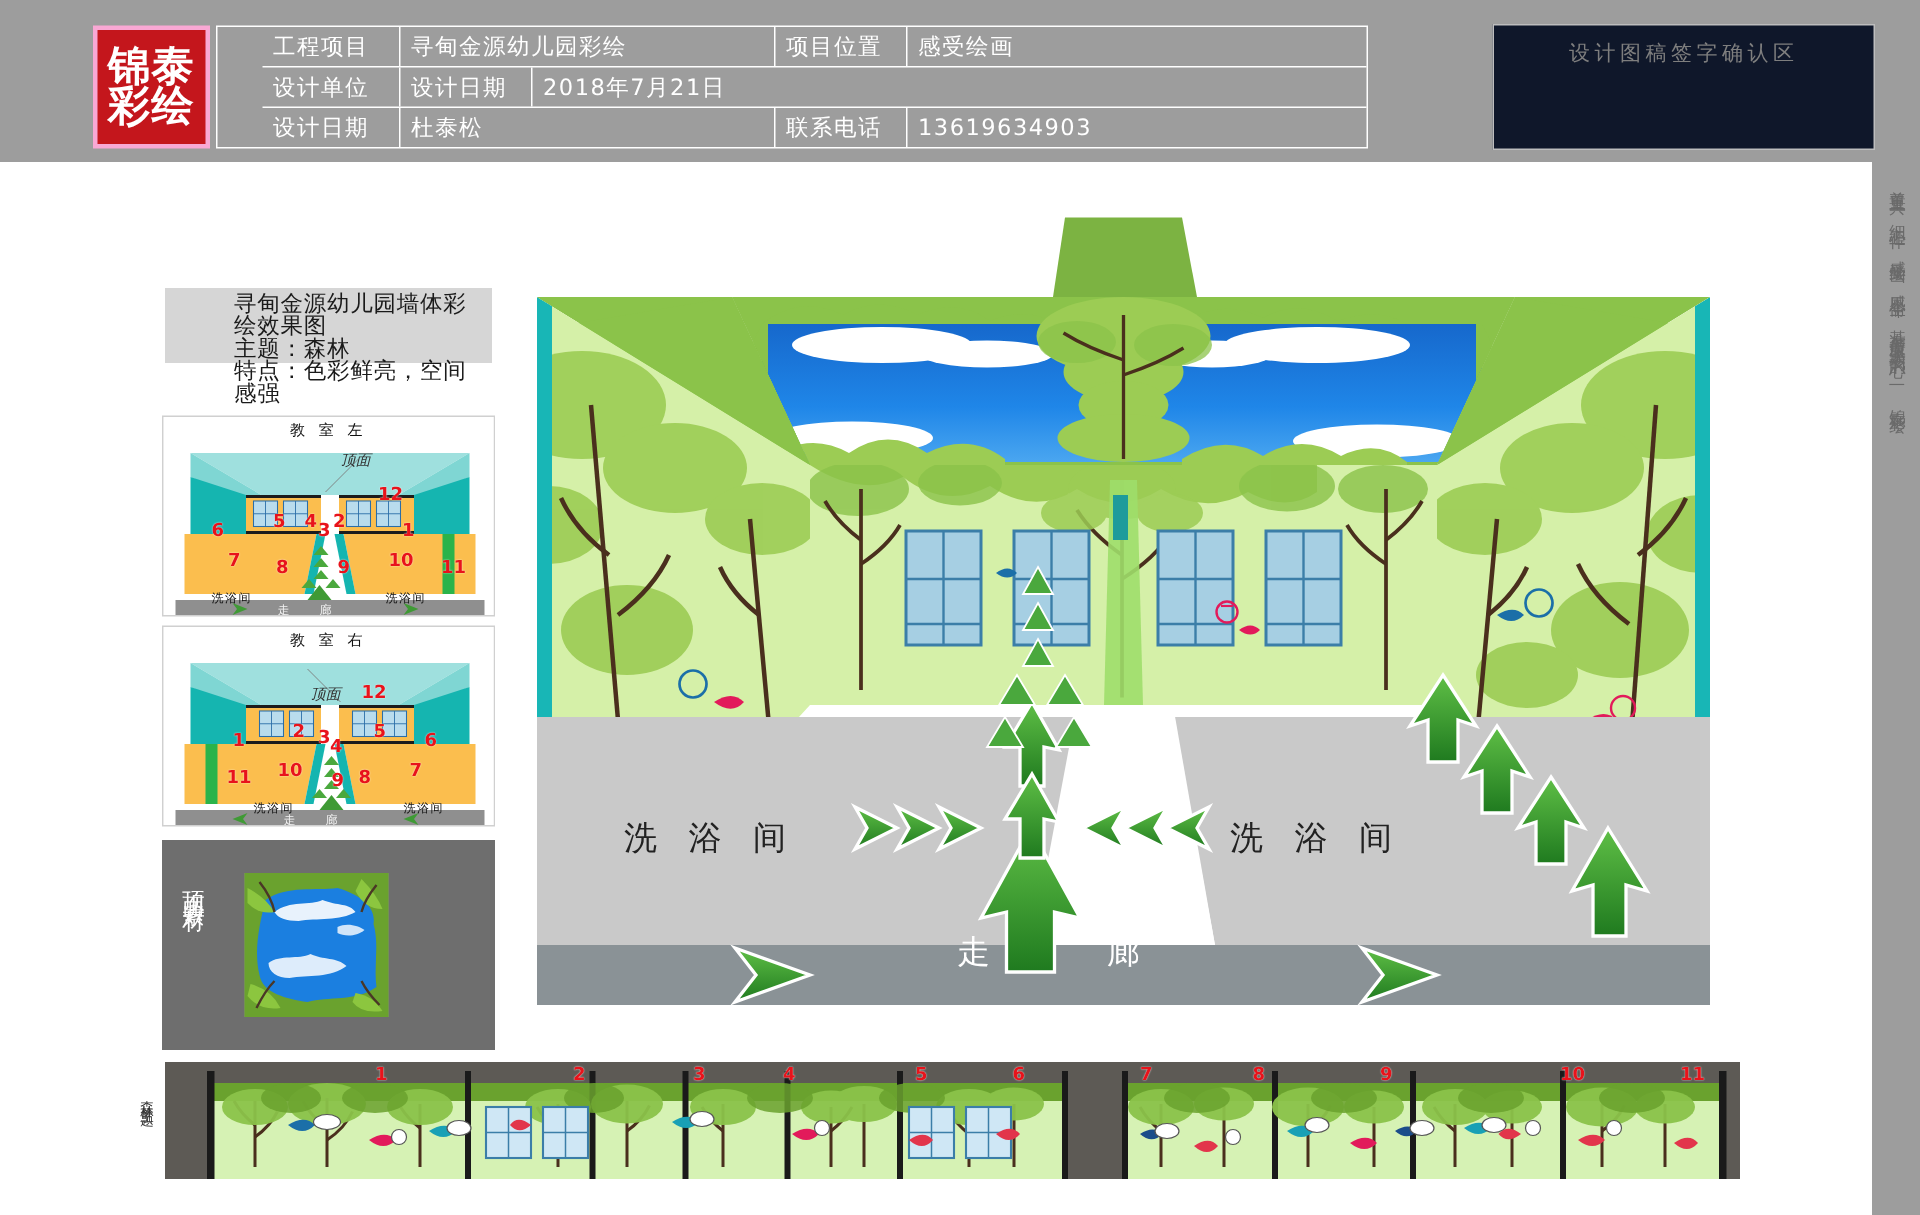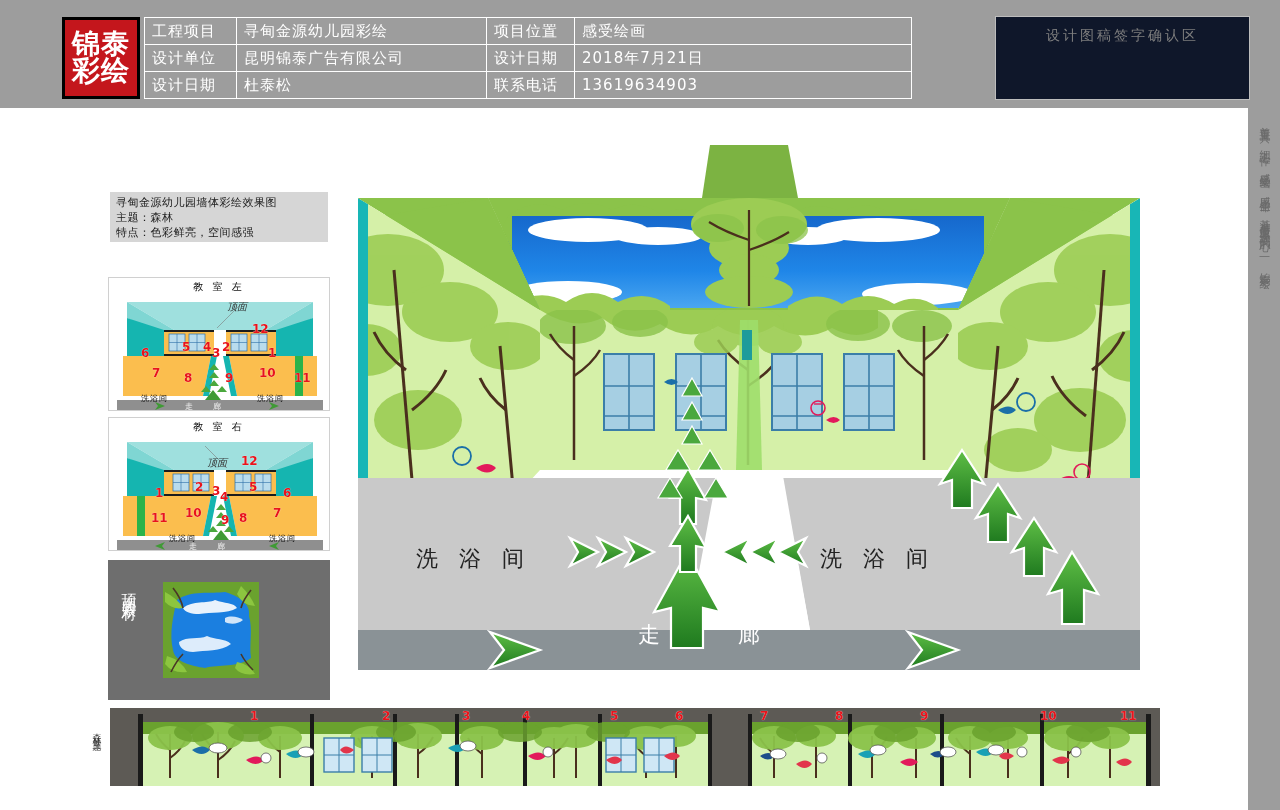--- a/index.html
+++ b/index.html
@@ -20,37 +20,38 @@
 
   
   #header-band{
     position:absolute; left:0; top:0; width:1280px; height:108px;
     background:#9d9d9d;
   }
 
   
   #logo{
     position:absolute; left:62px; top:17px; width:78px; height:82px;
-    background:#000000; padding:3px;
+    background:#f9a8d4; padding:3px;
   }
   #logo .inner{
     width:100%; height:100%; background:#c4161c;
     display:flex; flex-direction:column; align-items:center; justify-content:center;
     line-height:0.95;
   }
   #logo .inner span{
     color:#ffffff; font-size:28px; font-weight:bold; letter-spacing:1px;
     font-family:"DejaVu Sans","Liberation Sans",sans-serif;
   }
 
   
   #info-table{
     position:absolute; left:144px; top:17px; width:768px; height:82px;
     border:1px solid #ffffff; display:flex; flex-direction:column;
     background:#9d9d9d;
+    padding-left:30px;
   }
   #info-table .row{ flex:1; display:flex; border-bottom:1px solid #ffffff; }
   #info-table .row:last-child{ border-bottom:none; }
   #info-table .cell{
     display:flex; align-items:center; color:#ffffff;
     font-size:15px; padding:0 7px; white-space:nowrap;
     border-right:1px solid #ffffff; letter-spacing:1px;
   }
   #info-table .cell.lbl{ width:92px; justify-content:flex-start; }
   #info-table .cell.v1{ width:250px; }
@@ -73,21 +74,21 @@
     writing-mode:vertical-rl; text-orientation:upright;
     color:#6a6a6a; font-size:11px; letter-spacing:2px;
     line-height:24px; white-space:nowrap; overflow:hidden;
   }
 
   
   #note-box{
     position:absolute; left:110px; top:192px; width:218px; height:50px;
     background:#d6d6d6; padding:3px 6px;
   }
-  #note-box div{ font-size:11px; color:#1a1a1a; line-height:15px; letter-spacing:.5px;}
+  #note-box div{ font-size:15px; color:#1a1a1a; line-height:15px; letter-spacing:.5px;margin-left:40px;}
 
   
   .sch{
     position:absolute; left:108px; width:222px; height:134px;
     background:#ffffff; border:1px solid #d0d0d0; overflow:hidden;
   }
   #sch-left{ top:277px; }
   #sch-right{ top:417px;padding-left:13px; }
   .sch .title{
     position:absolute; left:0; right:0; top:2px; text-align:center;
@@ -165,21 +166,20 @@
 
   <div id="info-table">
     <div class="row">
       <div class="cell lbl">工程项目</div>
       <div class="cell v1">寻甸金源幼儿园彩绘</div>
       <div class="cell lbl2">项目位置</div>
       <div class="cell v2">感受绘画</div>
     </div>
     <div class="row">
       <div class="cell lbl">设计单位</div>
-      <div class="cell v1">昆明锦泰广告有限公司</div>
       <div class="cell lbl2">设计日期</div>
       <div class="cell v2">2018年7月21日</div>
     </div>
     <div class="row">
       <div class="cell lbl">设计日期</div>
       <div class="cell v1">杜泰松</div>
       <div class="cell lbl2">联系电话</div>
       <div class="cell v2">13619634903</div>
     </div>
   </div>

